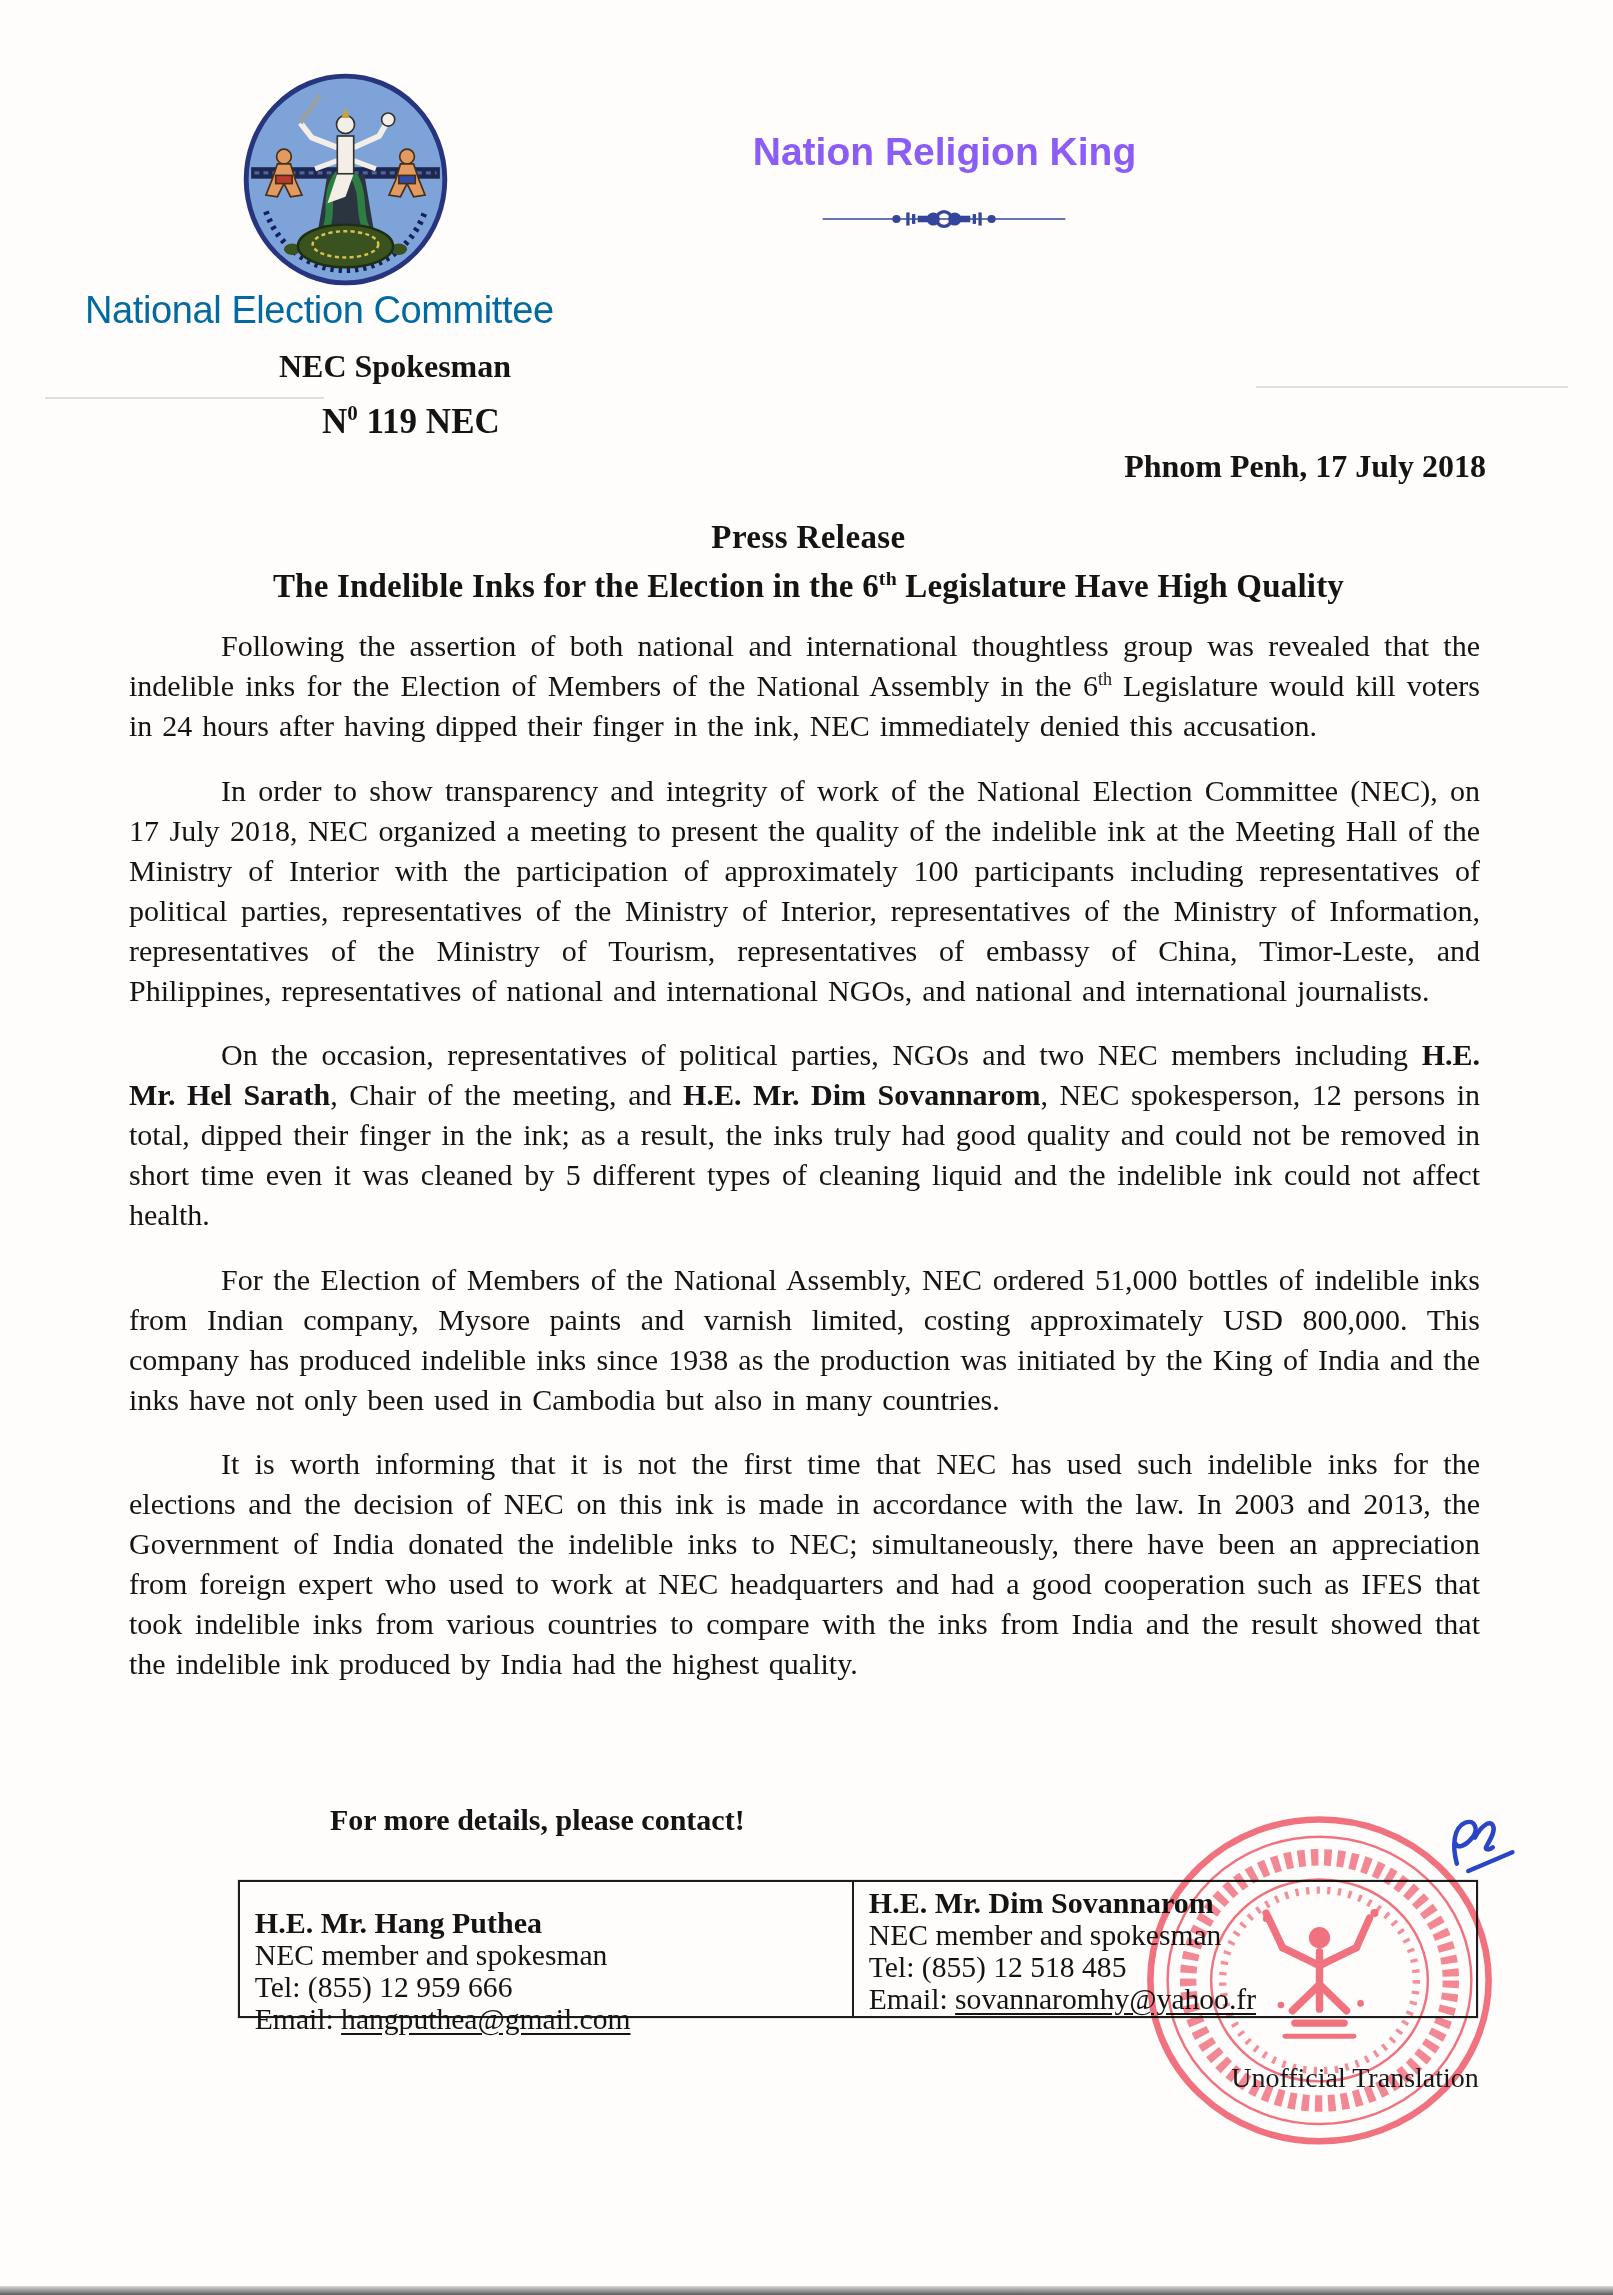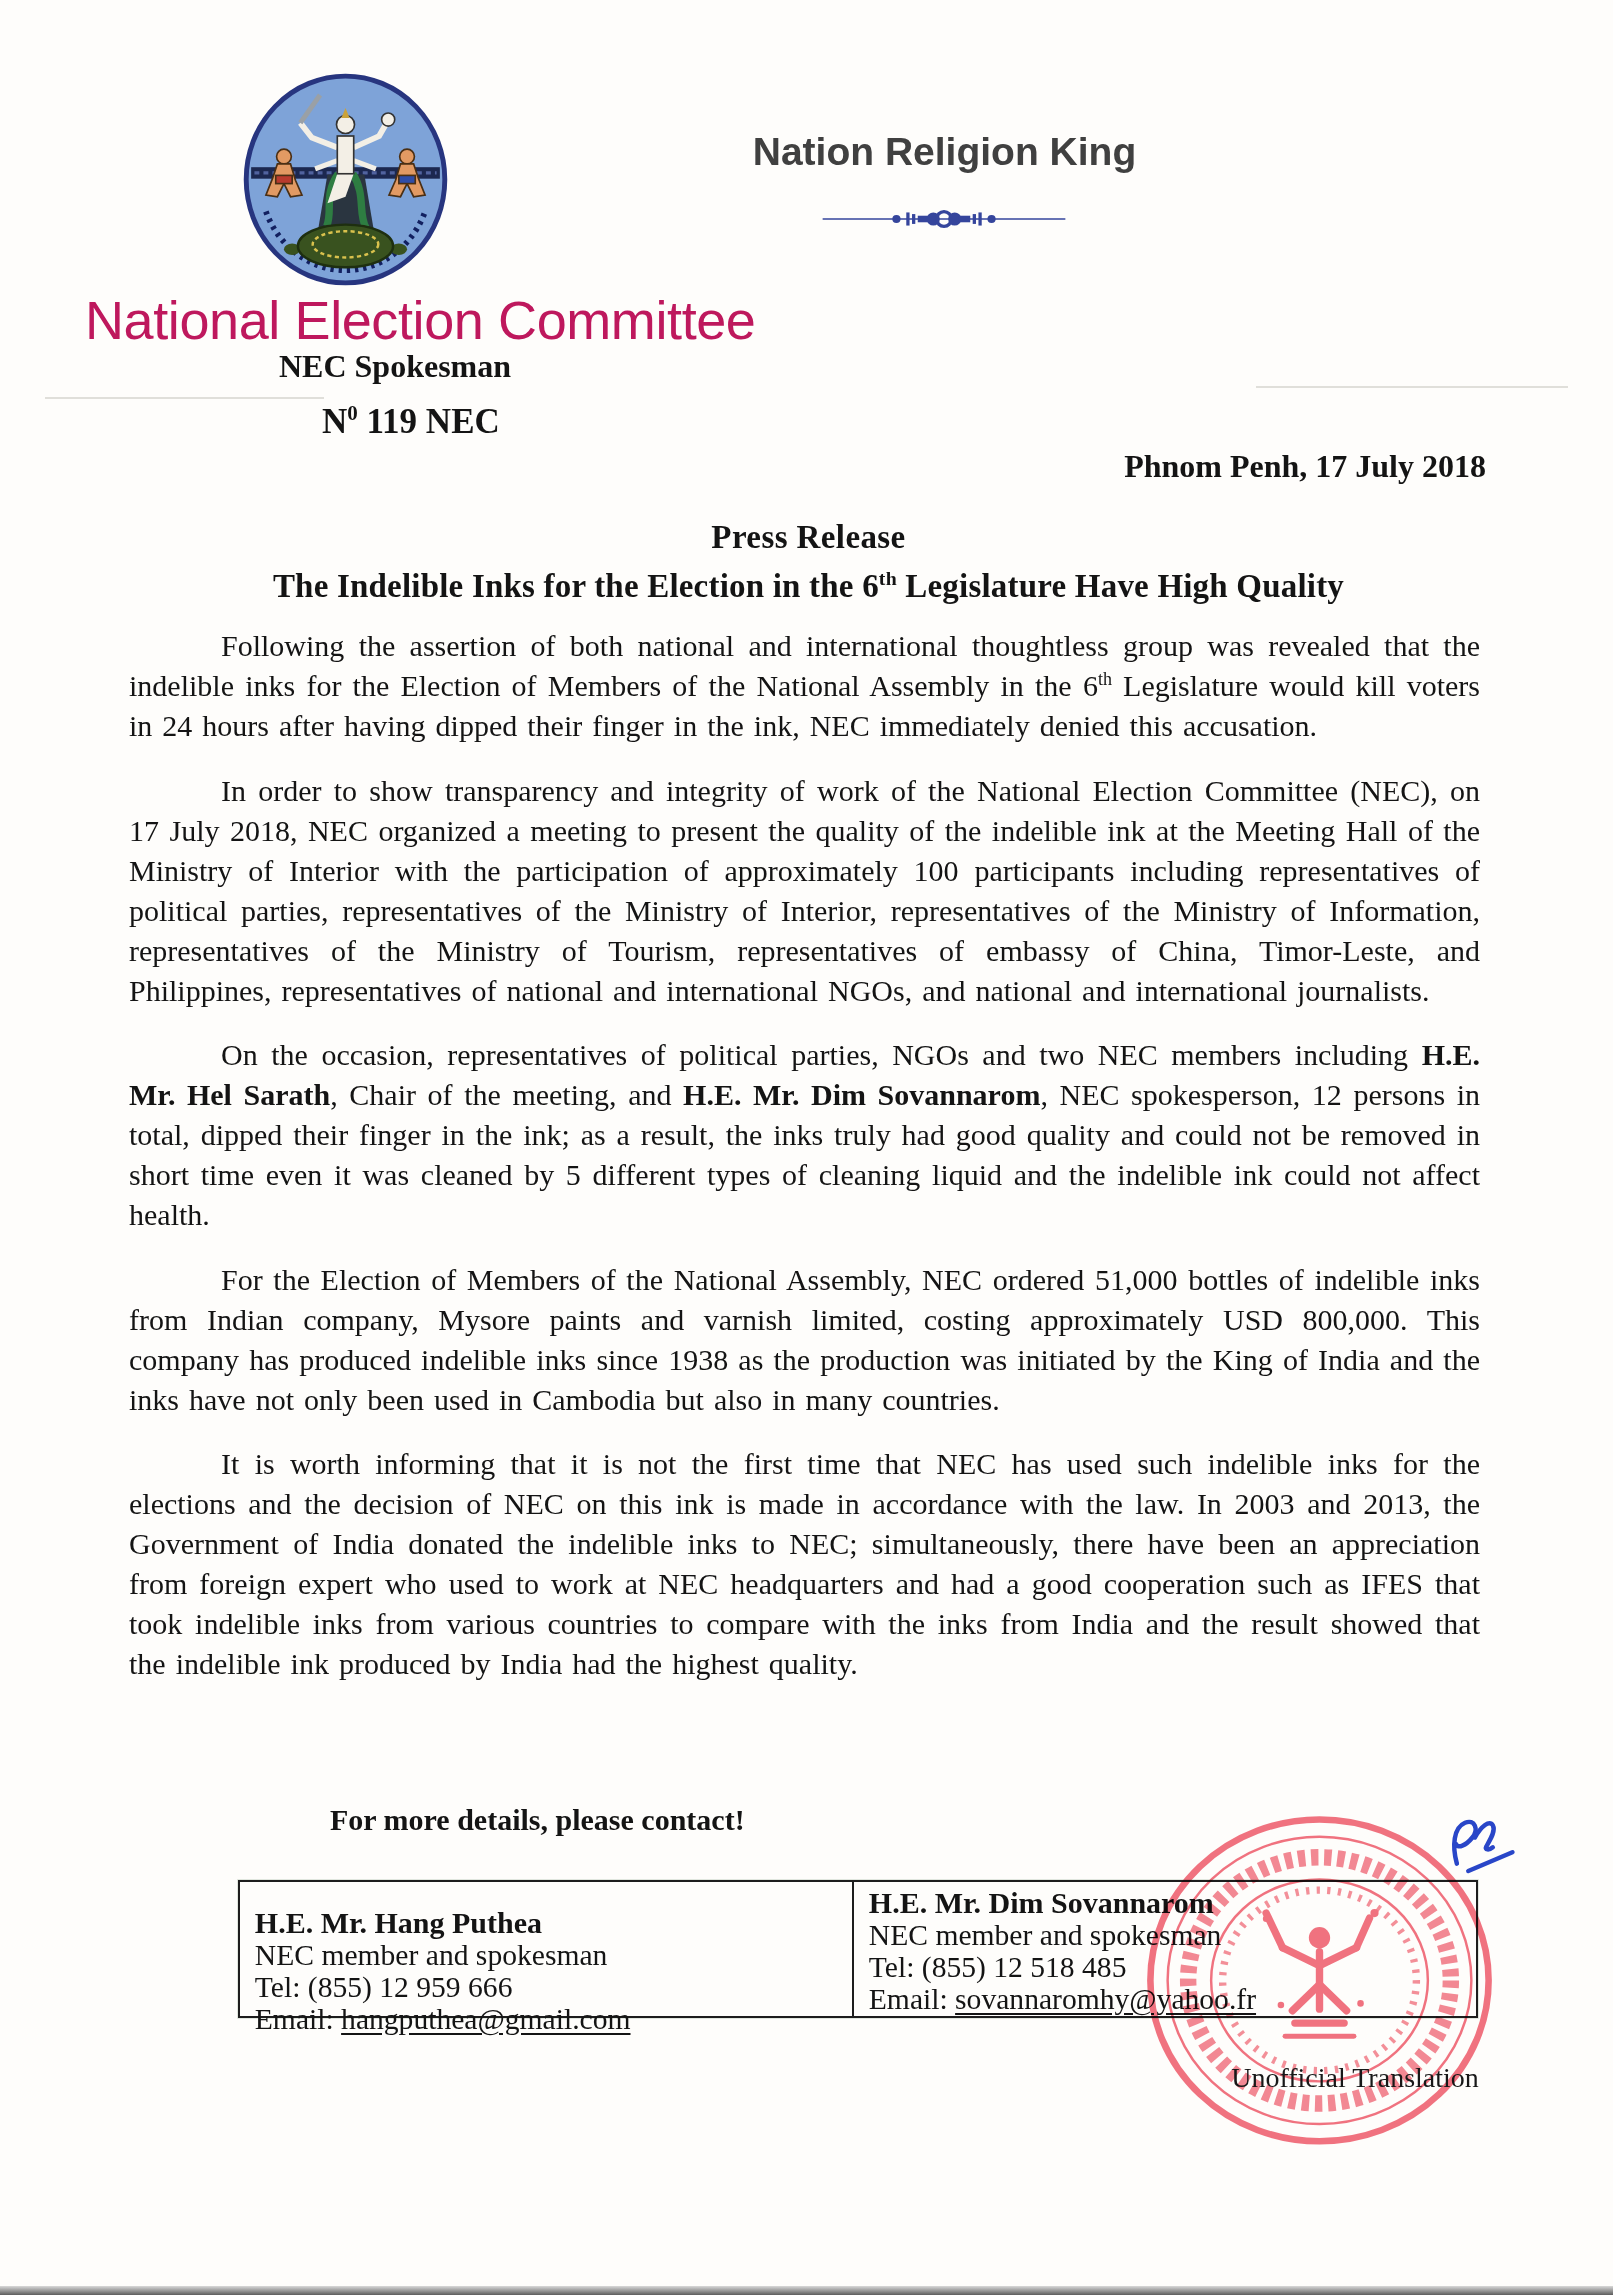--- a/index.html
+++ b/index.html
@@ -14,27 +14,27 @@
   
   .emblem { position:absolute; left:241px; top:72px; }
   .kingdom {
     position:absolute; left:575px; top:57px; width:739px; text-align:center;
     font-family:"Liberation Sans", sans-serif; font-weight:700;
     font-size:56px; letter-spacing:-0.8px; color:#35459c;
   }
   .motto {
     position:absolute; left:575px; top:130px; width:739px; text-align:center;
     font-family:"Liberation Sans", sans-serif; font-weight:700;
-    font-size:39px; color:#404040;
+    font-size:39px; color:#8b5cf6;
   }
   .divider { position:absolute; left:821px; top:205px; }
   .committee {
     position:absolute; left:85px; top:289px;
-    font-family:"Liberation Sans", sans-serif; font-size:54px;
-    letter-spacing:-0.4px; color:#be185d;
+    font-family:"Liberation Sans", sans-serif; font-size:38px;
+    letter-spacing:-0.4px; color:#0369a1;
   }
   .spokesman { position:absolute; left:279px; top:348px; font-weight:700; font-size:32px; }
   .docnum    { position:absolute; left:322px; top:402px; font-weight:700; font-size:35px; }
   .dateline  { position:absolute; right:127px; top:448px; font-size:32px;font-weight:bold; }
 
   .title-block { position:absolute; left:131px; top:519px; width:1355px; text-align:center; }
   .title-block .line1 { font-weight:700; font-size:33px; letter-spacing:0.4px; }
   .title-block .line2 { font-weight:700; font-size:33px; margin-top:11.5px; letter-spacing:0.2px; }
 
   

